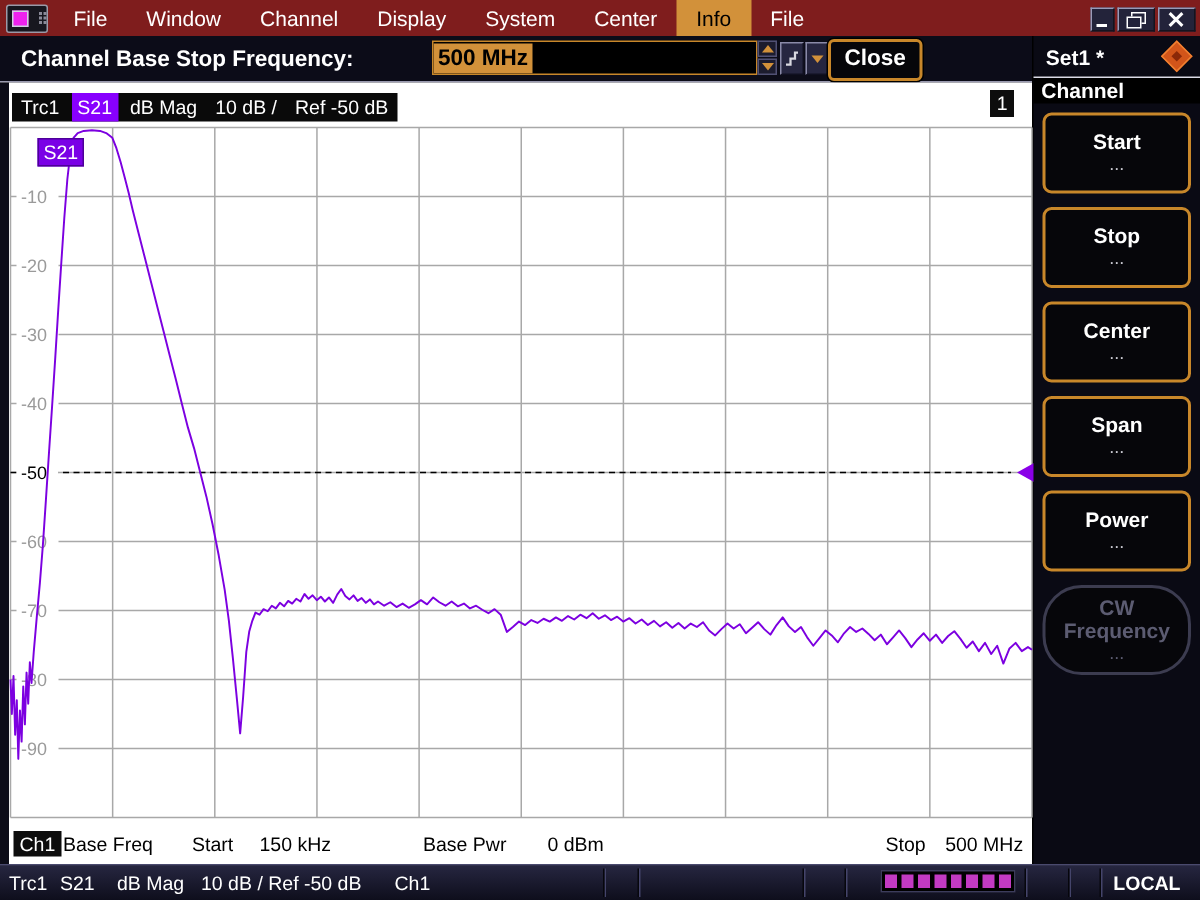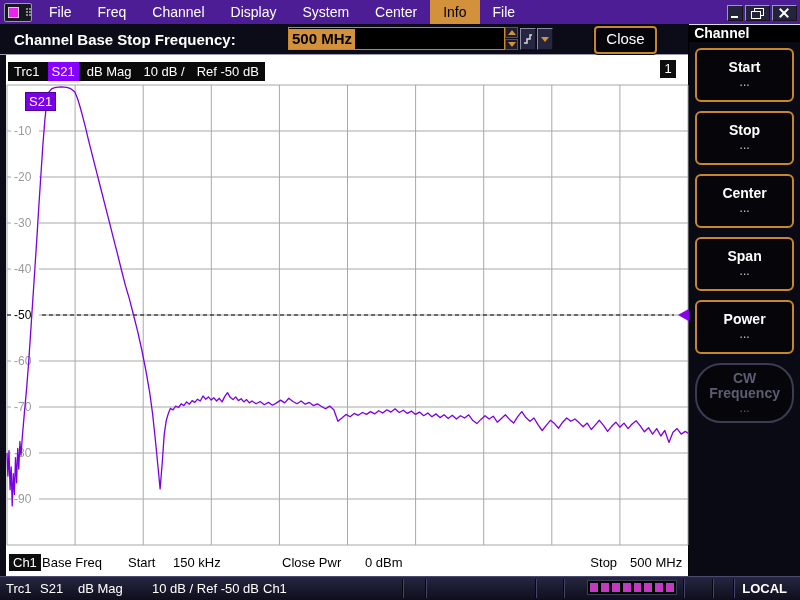--- a/index.html
+++ b/index.html
@@ -1,20 +1,20 @@
 <!DOCTYPE html>
 <html><head>
 <meta charset="utf-8">
 <style>
   html,body{width:800px;height:600px;margin:0;padding:0;overflow:hidden;
     font-family:"Liberation Sans",sans-serif;background:#0b0b16;}
   .app{width:800px;height:600px;display:flex;flex-direction:column;position:relative;}
 
   
-  .menubar{height:24px;background:#4c1d95;display:flex;align-items:stretch;position:relative;flex:0 0 auto;}
+  .menubar{height:24px;background:#7f1d1d;display:flex;align-items:stretch;position:relative;flex:0 0 auto;}
   .app-icon{width:26px;height:17px;margin:3px 4px 0 4px;background:#17171f;border:1px solid #9a9aa8;border-radius:2px;position:relative;}
   .app-icon .scr{position:absolute;left:3px;top:3px;width:9px;height:9px;background:#ee22ee;border:1px solid #cfcfe0;}
   .app-icon .keys{position:absolute;right:3px;top:4px;width:2px;height:2px;background:#8a8a98;
     box-shadow:3px 0 #8a8a98,0 3px #8a8a98,3px 3px #8a8a98,0 6px #8a8a98,3px 6px #8a8a98;}
   .menu-item{color:#fff;font-size:14px;padding:4px 13px 0 13px;}
   .menu-item.active{background:#d2913a;color:#000;}
   .win-controls{position:absolute;right:3px;top:5px;display:flex;gap:2px;}
   .win-btn{width:23px;height:14px;background:#23233a;border:1px solid;border-color:#9a9ab8 #14141f #14141f #9a9ab8;position:relative;}
   .win-btn.min{width:14px;}
   .g-min{position:absolute;left:3px;bottom:2px;width:7px;height:2px;background:#fff;}
@@ -31,21 +31,21 @@
   .entrybar{height:30px;background:#0c0c18;border-bottom:1px solid #9a9ab0;position:relative;flex:0 0 auto;}
   .entry-label{position:absolute;left:14px;top:7px;color:#fff;font-weight:bold;font-size:15px;}
   .entry-input{position:absolute;left:288px;top:3px;width:215px;height:21px;background:#000;border:1px solid #c8872a;display:flex;align-items:center;overflow:hidden;}
   .entry-value{background:#d2913a;color:#000;font-size:15px;font-weight:bold;padding:1px 3px 2px 3px;white-space:nowrap;}
   .spinner{position:absolute;left:505px;top:3px;width:13px;height:23px;display:flex;flex-direction:column;gap:1px;}
   .spin-btn{flex:1;background:#1c1c2e;border:1px solid #515174;display:flex;align-items:center;justify-content:center;}
   .tri-up{width:0;height:0;border-left:4px solid transparent;border-right:4px solid transparent;border-bottom:5px solid #d2913a;}
   .tri-dn{width:0;height:0;border-left:4px solid transparent;border-right:4px solid transparent;border-top:5px solid #d2913a;}
   .mini-btn{position:absolute;top:4px;width:14px;height:20px;background:#262640;border:1px solid;border-color:#8a8aa8 #101020 #101020 #8a8aa8;display:flex;align-items:center;justify-content:center;}
   .step-btn{left:520px;} .drop-btn{left:537px;}
-  .close-btn{position:absolute;left:552px;top:2px;width:59px;height:24px;background:#06060a;border:2px solid #c8872a;border-radius:4px;box-shadow:0 0 0 1px #000;color:#fff;font-weight:normal;font-size:15px;text-align:center;line-height:21px;margin-left:42px;}
+  .close-btn{position:absolute;left:552px;top:2px;width:59px;height:24px;background:#06060a;border:2px solid #c8872a;border-radius:4px;box-shadow:0 0 0 1px #000;color:#fff;font-weight:bold;font-size:15px;text-align:center;line-height:21px;}
 
   
   .chart-panel{flex:1;background:#fff;border-left:6px solid #0c0c18;position:relative;min-height:0;}
   .chart-panel svg{position:absolute;left:0;top:0;}
   .trace-header{position:absolute;left:2px;top:7px;height:19px;background:#0a0a0a;display:flex;align-items:center;color:#fff;font-size:13px;white-space:nowrap;}
   .trace-header span{padding:0 6px;}
   .trace-header .chip{background:#8800ff;padding:0 4px;margin:0 2px;line-height:19px;height:19px;}
   .win-badge{position:absolute;right:12px;top:5px;width:16px;height:18px;background:#0d0d0d;color:#fff;font-size:13px;text-align:center;line-height:18px;}
   .plot-chip{position:absolute;left:19px;top:37px;background:#7a00e6;border:1px solid #4d0099;color:#fff;font-size:13px;padding:0 3px;line-height:17px;}
   .chart-footer{position:absolute;left:0;right:0;bottom:4px;height:18px;font-size:13px;color:#000;}
@@ -67,37 +67,37 @@
   .side-buttons{flex:1;padding:6px 6px 0 6px;}
   .side-btn{height:50px;border:2px solid #c8872a;border-radius:6px;background:#06060a;margin-bottom:9px;text-align:center;color:#fff;}
   .side-btn .lbl{font-weight:bold;font-size:14px;margin-top:10px;line-height:15px;}
   .side-btn .dots{font-size:12px;color:#c8c8d0;margin-top:2px;line-height:10px;}
   .side-btn.two-line{height:56px;border-radius:26px;} .side-btn.two-line .lbl{margin-top:6px;}
   .side-btn.disabled{border-color:#3c3c50;} .side-btn.disabled .lbl,.side-btn.disabled .dots{color:#5c5c72;}
 
   
   .statusbar{height:23px;flex:0 0 auto;background:linear-gradient(#262640,#0e0e1c);border-top:1px solid #4a4a6e;position:relative;color:#fff;font-size:13px;}
   .statusbar span{position:absolute;top:4px;white-space:nowrap;}
-  .sb-trc{left:6px;} .sb-s21{left:40px;} .sb-fmt{left:78px;} .sb-scale{left:152px;} .sb-ch{left:263px;} .sb-local{right:13px;font-weight:bold;}
+  .sb-trc{left:6px;} .sb-s21{left:40px;} .sb-fmt{left:78px;} .sb-scale{left:134px;} .sb-ch{left:263px;} .sb-local{right:13px;font-weight:bold;}
   .sep{position:absolute;top:2px;bottom:2px;width:0;border-left:1px solid #06060c;border-right:1px solid #44446a;}
   .progress{position:absolute;left:587px;top:3px;width:90px;height:15px;background:#000;border:1px solid #3c3c5c;box-shadow:inset 1px 1px 2px #000;display:flex;align-items:center;gap:3px;padding:0 2px;box-sizing:border-box;}
   .progress i{display:block;width:8px;height:9px;background:#c23ac2;}
 </style>
 </head>
 <body>
 
 <div class="app">
 
   <div class="menubar">
     <div class="app-icon">
       <div class="scr"></div>
       <div class="keys"></div>
     </div>
     <div class="menu-item">File</div>
-    <div class="menu-item">Freq</div>
+    <div class="menu-item">Window</div>
     <div class="menu-item">Channel</div>
     <div class="menu-item">Display</div>
     <div class="menu-item">System</div>
     <div class="menu-item">Center</div>
     <div class="menu-item active">Info</div>
     <div class="menu-item">File</div>
     <div class="win-controls">
       <div class="win-btn min">
           <div class="g-min"></div>
         </div>
@@ -192,31 +192,38 @@
           <span>10 dB /</span>
           <span>Ref -50 dB</span>
         </div>
         <div class="win-badge">1</div>
         <div class="plot-chip">S21</div>
         <div class="chart-footer">
           <span class="chip">Ch1</span>
           <span class="f-basefreq">Base Freq</span>
           <span class="f-startl">Start</span>
           <span class="f-startv">150 kHz</span>
-          <span class="f-pwrl">Close Pwr</span>
+          <span class="f-pwrl">Base Pwr</span>
           <span class="f-pwrv">0 dBm</span>
           <span class="f-stop">
             <span>Stop</span>
             <span>500 MHz</span>
           </span>
         </div>
       </div>
     </div>
 
     <div class="sidebar">
+      <div class="session-row">
+        <span class="session-name">Set1 *</span>
+        <div class="rs-logo">
+            <div class="d1"></div>
+            <div class="d2"></div>
+          </div>
+      </div>
       <div class="side-channel">Channel</div>
       <div class="side-buttons">
         <div class="side-btn">
           <div class="lbl">Start</div>
           <div class="dots">...</div>
         </div>
         <div class="side-btn">
           <div class="lbl">Stop</div>
           <div class="dots">...</div>
         </div>

